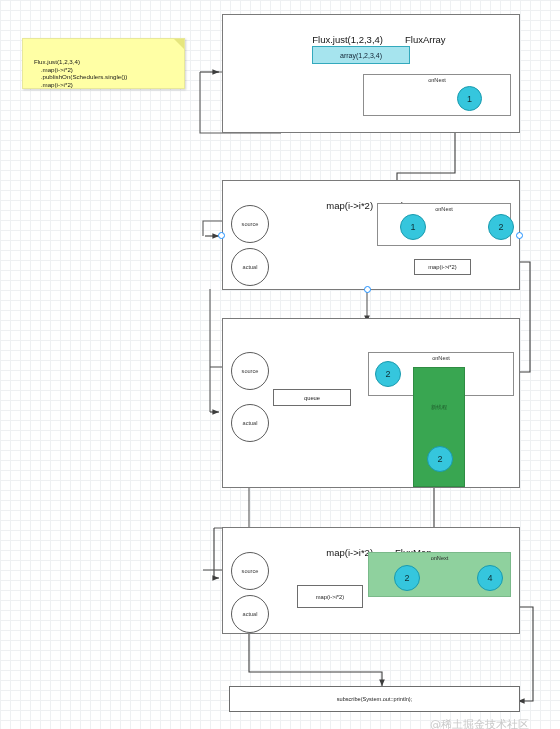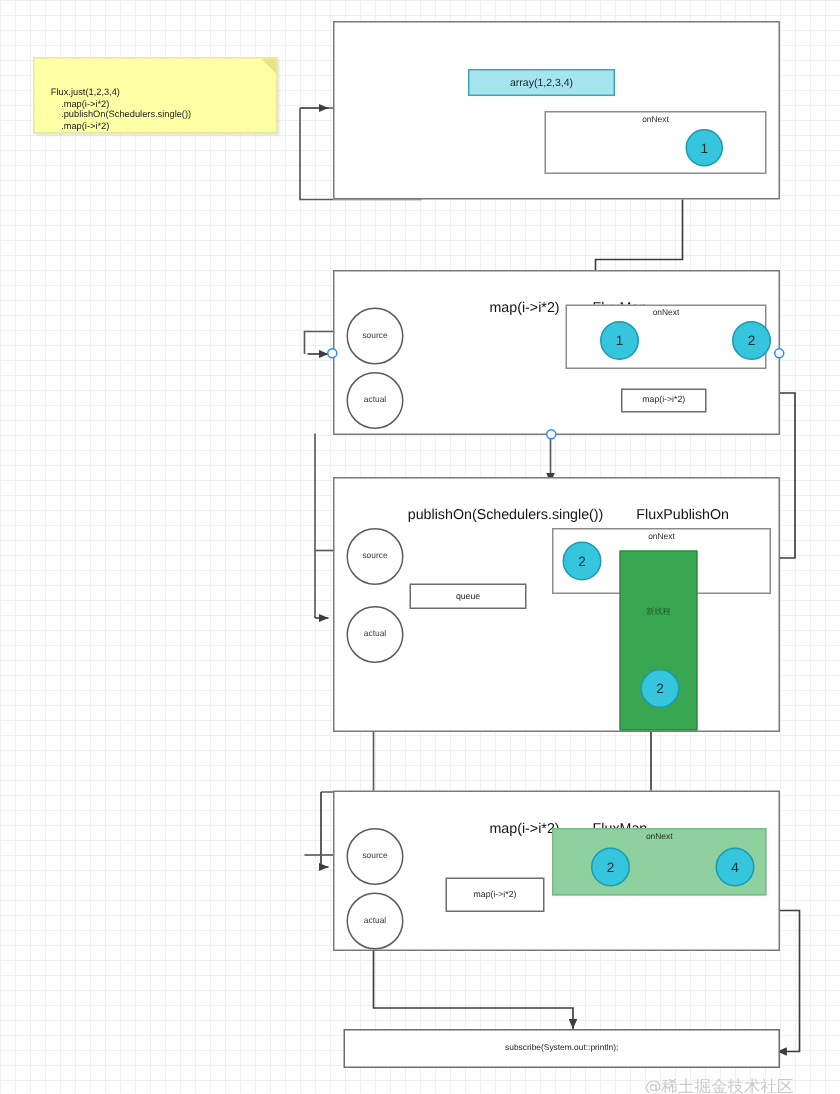--- a/index.html
+++ b/index.html
@@ -179,20 +179,23 @@
   <div class="node sticky">
     <span class="fold"></span>
     <span>Flux.just(1,2,3,4)
         .map(i-&gt;i*2)
         .publishOn(Schedulers.single())
         .map(i-&gt;i*2)
         .subscribe(System.out::println);</span>
   </div>
 
   <div class="node opbox" style="left:222px;top:14px;width:298px;height:119px;">
+    <div class="opbox-title">
+      <span>Flux.just(1,2,3,4)</span><span class="cls">FluxArray</span>
+    </div>
     <div class="node rect cyan" style="left:89px;top:31px;width:98px;height:18px;">array(1,2,3,4)</div>
     <div class="node onnext" style="left:140px;top:59px;width:148px;height:42px;">
       <div class="onnext-label">onNext</div>
       <div class="node sig" style="left:93px;top:11px;width:25px;height:25px;">1</div>
     </div>
   </div>
 
   <div class="node opbox" style="left:222px;top:180px;width:298px;height:110px;">
     <div class="opbox-title">
       <span>map(i-&gt;i*2)</span><span class="cls">FluxMap</span>
@@ -204,23 +207,20 @@
       <div class="node sig" style="left:22px;top:10px;width:26px;height:26px;">1</div>
       <div class="node sig" style="left:110px;top:10px;width:26px;height:26px;">2</div>
     </div>
     <div class="node rect" style="left:191px;top:78px;width:57px;height:16px;">map(i-&gt;i*2)</div>
   </div>
   <div class="handle" style="left:218px;top:232px;"></div>
   <div class="handle" style="left:516px;top:232px;"></div>
   <div class="handle" style="left:364px;top:286px;"></div>
 
   <div class="node opbox" style="left:222px;top:318px;width:298px;height:170px;">
-    <div class="opbox-title">
-      <span>publishOn(Schedulers.single())</span><span class="cls">FluxPublishOn</span>
-    </div>
     <div class="node circ" style="left:8px;top:33px;width:38px;height:38px;">source</div>
     <div class="node circ" style="left:8px;top:85px;width:38px;height:38px;">actual</div>
     <div class="node onnext" style="left:145px;top:33px;width:146px;height:44px;">
       <div class="onnext-label">onNext</div>
     </div>
     <div class="node sig" style="left:152px;top:42px;width:26px;height:26px;">2</div>
     <div class="node rect" style="left:50px;top:70px;width:78px;height:17px;">queue</div>
     <div class="node threadcol" style="left:190px;top:48px;width:52px;height:120px;">
       <div class="tlabel">新线程</div>
       <div class="node sig" style="left:13px;top:78px;width:26px;height:26px;">2</div>

